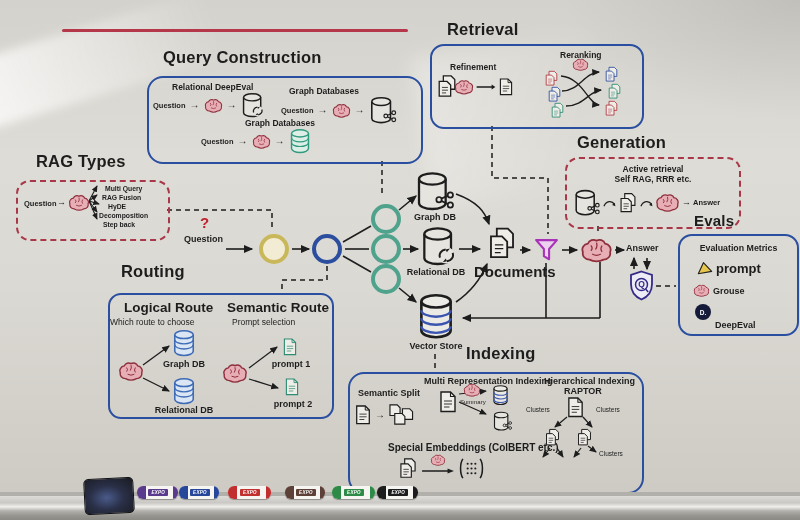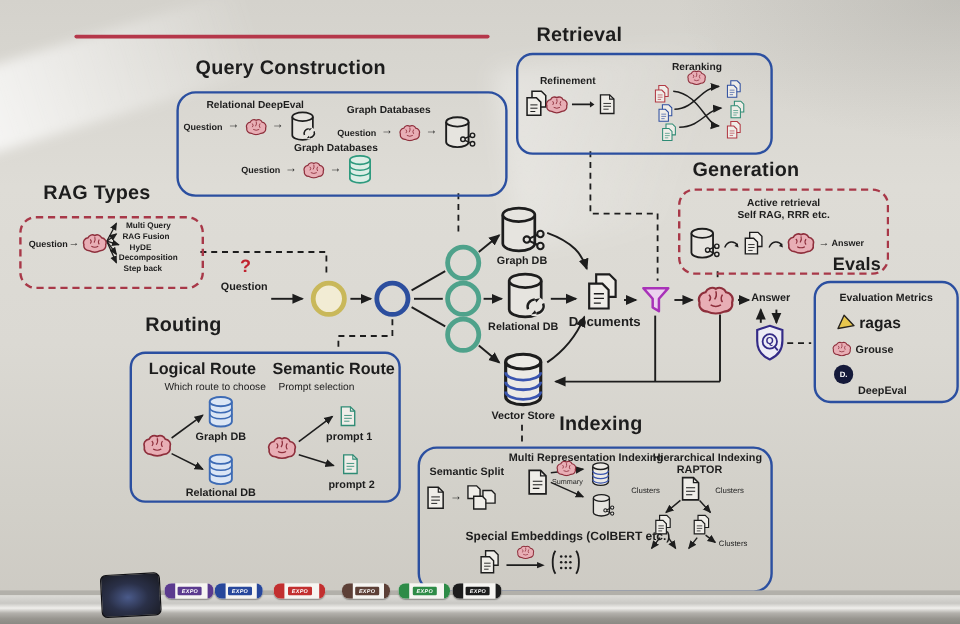--- a/index.html
+++ b/index.html
@@ -311,38 +311,38 @@
   </div>
 
   <div class="sec-title" style="left:694px;top:212px;font-size:15px;">Evals</div>
   <div class="bluebox" style="left:678px;top:234px;width:117px;height:98px;border-radius:14px;">
     <div class="lbl" style="left:0;top:7px;width:117px;text-align:center;font-size:8.8px;">Evaluation Metrics</div>
     <div class="icabs ic" style="left:16px;top:24px;width:18px;height:16px;">
         <svg viewBox="0 0 20 18">
           <path d="M2.5,15.5 L17.5,12.8 L8.2,3 Z" fill="#e7c64d" stroke="#26231f" stroke-width="1.3" stroke-linejoin="round"></path>
         </svg>
       </div>
-    <div class="lbl" style="left:36px;top:25px;font-size:13px;">ragas</div>
+    <div class="lbl" style="left:36px;top:25px;font-size:13px;">prompt</div>
     <div class="icabs ic" style="left:13px;top:48px;width:17px;height:13px;">
         <svg viewBox="0 0 26 20">
           <path d="M7.5,17.6 C3.8,17.6 1.6,14.6 2.3,11.6 C0.9,8.6 3.1,5.3 6.3,4.9 C7.3,2.3 10.6,1.1 13,2.7 C15.4,1.1 18.7,2.3 19.7,4.9 C22.9,5.3 25.1,8.6 23.7,11.6 C24.4,14.6 22.2,17.6 18.5,17.6 C15.4,19.3 10.6,19.3 7.5,17.6 Z" fill="#e8aeb5" stroke="#8e2f3c" stroke-width="1.4"></path>
           <path d="M8.5,6.5 Q10.5,8.5 8.6,10.6 M13,4.2 Q14,7 12.2,9.6 M17.4,6.5 Q15.6,9 17.4,11.4 M9.6,13.2 Q13,15.2 16.4,13.2" fill="none" stroke="#8e2f3c" stroke-width="1"></path>
         </svg>
       </div>
     <div class="lbl" style="left:33px;top:50px;font-size:9px;">Grouse</div>
     <div class="a" style="left:15px;top:68px;width:16px;height:16px;border-radius:50%;background:#151a3a;display:flex;align-items:center;justify-content:center;">
       <span style="color:#fff;font-size:6.5px;font-weight:bold;">D.</span>
     </div>
     <div class="lbl" style="left:35px;top:84px;font-size:9px;">DeepEval</div>
   </div>
 
   <div class="sec-title" style="left:121px;top:262px;">Routing</div>
   <div class="bluebox" style="left:108px;top:293px;width:222px;height:122px;border-radius:13px;">
     <div class="lbl" style="left:14px;top:5px;font-size:13.5px;">Logical Route</div>
-    <div class="lbl" style="left:27px;top:22px;font-size:8.5px;font-weight:normal;">Which route to choose</div>
+    <div class="lbl" style="left:0;top:22px;font-size:8.5px;font-weight:normal;">Which route to choose</div>
     <div class="icabs ic" style="left:8px;top:66px;width:26px;height:20px;">
         <svg viewBox="0 0 26 20">
           <path d="M7.5,17.6 C3.8,17.6 1.6,14.6 2.3,11.6 C0.9,8.6 3.1,5.3 6.3,4.9 C7.3,2.3 10.6,1.1 13,2.7 C15.4,1.1 18.7,2.3 19.7,4.9 C22.9,5.3 25.1,8.6 23.7,11.6 C24.4,14.6 22.2,17.6 18.5,17.6 C15.4,19.3 10.6,19.3 7.5,17.6 Z" fill="#e8aeb5" stroke="#8e2f3c" stroke-width="1.4"></path>
           <path d="M8.5,6.5 Q10.5,8.5 8.6,10.6 M13,4.2 Q14,7 12.2,9.6 M17.4,6.5 Q15.6,9 17.4,11.4 M9.6,13.2 Q13,15.2 16.4,13.2" fill="none" stroke="#8e2f3c" stroke-width="1"></path>
         </svg>
       </div>
     <div class="icabs ic" style="left:62px;top:34px;width:24px;height:28px;">
         <svg viewBox="0 0 26 30">
           <path d="M3,6 V24 A10,4.5 0 0 0 23,24 V6" fill="#dbe6f5" stroke="#3d6bb5" stroke-width="1.7"></path>
           <ellipse cx="13" cy="6" rx="10" ry="4.2" fill="#dbe6f5" stroke="#3d6bb5" stroke-width="1.7"></ellipse>
@@ -421,21 +421,21 @@
       </svg>
     </div>
   <div class="lbl" style="left:404px;top:341px;width:64px;text-align:center;font-size:9px;">Vector Store</div>
   <div class="icabs ic c-black" style="left:486px;top:226px;width:32px;height:35px;">
       <svg viewBox="0 0 24 27">
         <path d="M8,2 h8.5 l4,4 v10.5 h-12.5 z" fill="#efede8" stroke="currentColor" stroke-width="1.4"></path>
         <path d="M3.5,8 h8.5 l4,4 v12 h-12.5 z" fill="#efede8" stroke="currentColor" stroke-width="1.4"></path>
         <path d="M6.5,14.5 h6.5 M6.5,17.5 h6.5 M6.5,20.5 h4.5" stroke="currentColor" stroke-width="0.9" fill="none"></path>
       </svg>
     </div>
-  <div class="lbl" style="left:474px;top:263px;width:56px;text-align:left;font-size:11px;">Documents</div>
+  <div class="lbl" style="left:474px;top:263px;width:56px;text-align:left;font-size:15px;">Documents</div>
   <div class="icabs ic" style="left:533px;top:237px;width:27px;height:27px;">
       <svg viewBox="0 0 26 26">
         <path d="M3,3 H23 L15.5,11.5 V21.5 L10.5,18.5 V11.5 Z" fill="#ecd2ef" stroke="#a832b8" stroke-width="2" stroke-linejoin="round"></path>
       </svg>
     </div>
   <div class="icabs ic" style="left:580px;top:237px;width:33px;height:26px;">
       <svg viewBox="0 0 26 20">
         <path d="M7.5,17.6 C3.8,17.6 1.6,14.6 2.3,11.6 C0.9,8.6 3.1,5.3 6.3,4.9 C7.3,2.3 10.6,1.1 13,2.7 C15.4,1.1 18.7,2.3 19.7,4.9 C22.9,5.3 25.1,8.6 23.7,11.6 C24.4,14.6 22.2,17.6 18.5,17.6 C15.4,19.3 10.6,19.3 7.5,17.6 Z" fill="#e8aeb5" stroke="#8e2f3c" stroke-width="1.4"></path>
         <path d="M8.5,6.5 Q10.5,8.5 8.6,10.6 M13,4.2 Q14,7 12.2,9.6 M17.4,6.5 Q15.6,9 17.4,11.4 M9.6,13.2 Q13,15.2 16.4,13.2" fill="none" stroke="#8e2f3c" stroke-width="1"></path>
       </svg>

